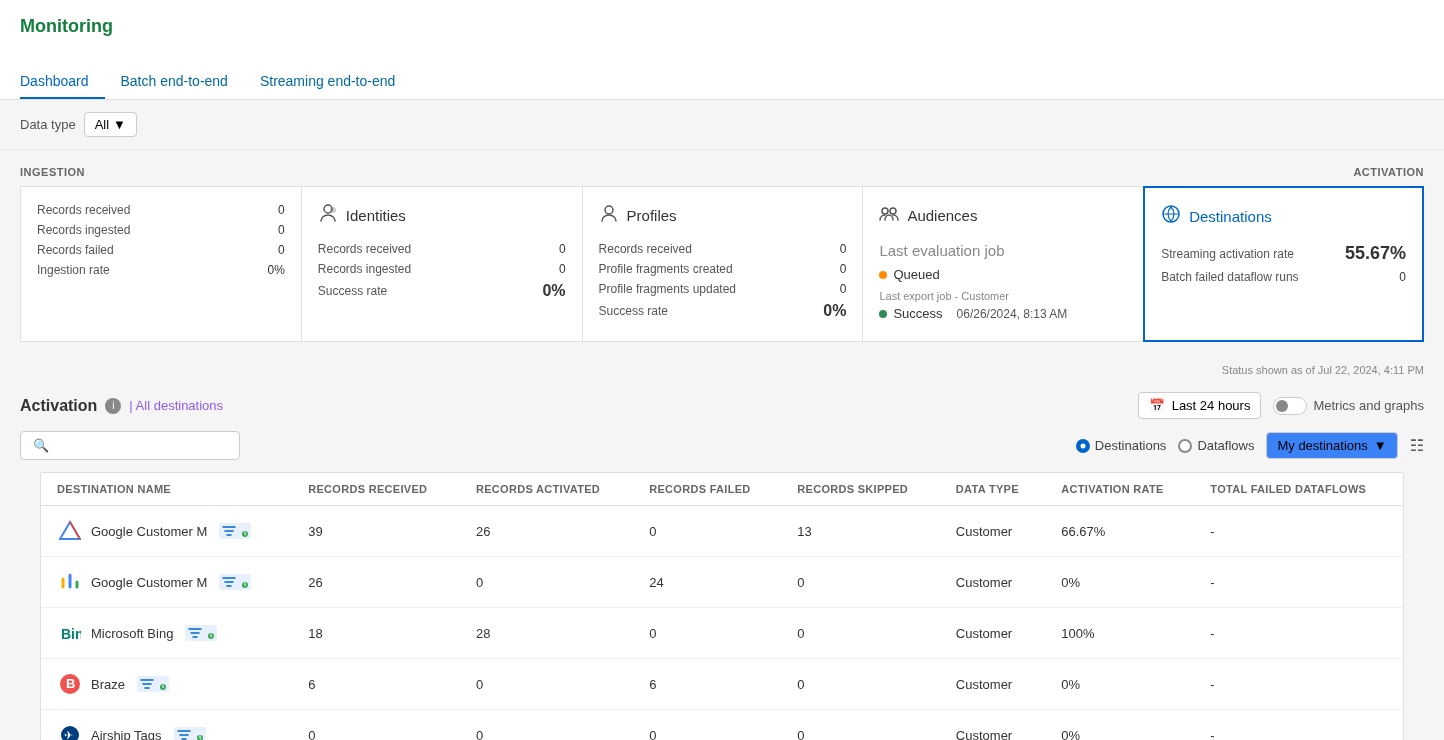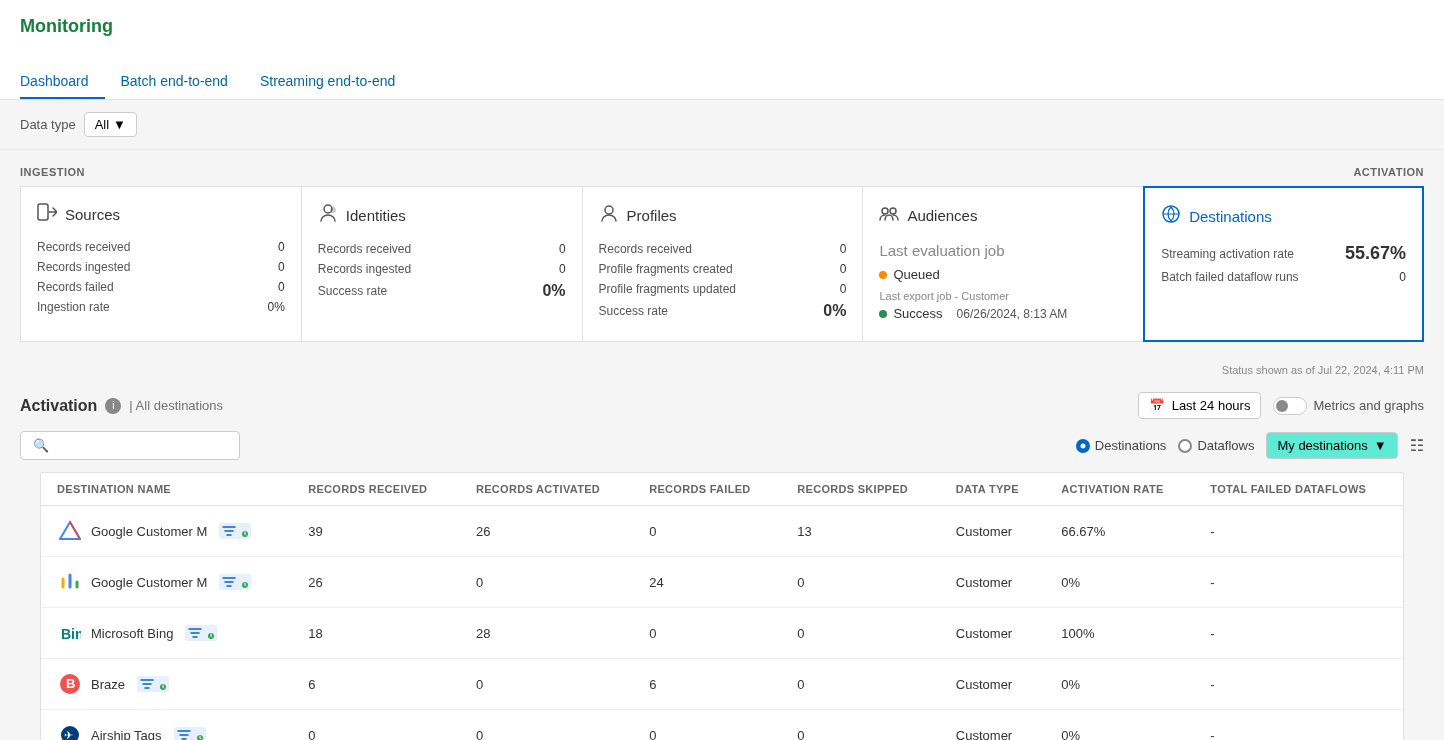--- a/index.html
+++ b/index.html
@@ -50,40 +50,40 @@
     .success-date { font-size: 12px; color: #555; }
 
     .status-footer { text-align: right; font-size: 11px; color: #888; padding: 6px 20px 0; }
 
     
     .activation-section { padding: 16px 20px 8px; background: #f5f5f5; }
     .activation-header { display: flex; align-items: center; justify-content: space-between; margin-bottom: 12px; }
     .activation-title-group { display: flex; align-items: center; gap: 8px; }
     .activation-title { font-size: 16px; font-weight: 600; }
     .info-icon { width: 16px; height: 16px; border-radius: 50%; background: #888; color: #fff; font-size: 10px; display: inline-flex; align-items: center; justify-content: center; cursor: pointer; }
-    .destinations-filter { font-size: 13px; color: #737373; }
+    .destinations-filter { font-size: 13px; color: #8b5cf6; }
     .activation-controls { display: flex; align-items: center; gap: 12px; }
     .time-btn { display: flex; align-items: center; gap: 6px; background: #fff; border: 1px solid #ccc; border-radius: 4px; padding: 5px 10px; font-size: 13px; cursor: pointer; }
     .metrics-btn { display: flex; align-items: center; gap: 6px; font-size: 13px; color: #555; cursor: pointer; }
     .toggle-circle { width: 34px; height: 18px; border-radius: 9px; border: 1px solid #ccc; background: #fff; position: relative; }
     .toggle-dot { width: 12px; height: 12px; border-radius: 50%; background: #888; position: absolute; top: 2px; left: 2px; }
 
     
     .filter-row { display: flex; align-items: center; justify-content: space-between; margin-bottom: 12px; }
     .search-box { display: flex; align-items: center; gap: 8px; background: #fff; border: 1px solid #ccc; border-radius: 4px; padding: 6px 12px; width: 220px; }
     .search-icon { color: #888; font-size: 13px; }
     .search-input { border: none; outline: none; font-size: 13px; color: #333; width: 160px; background: transparent; }
 
     .filter-controls { display: flex; align-items: center; gap: 12px; }
     .radio-option { display: flex; align-items: center; gap: 5px; cursor: pointer; }
     .radio-filled { width: 14px; height: 14px; border-radius: 50%; border: 2px solid #0066cc; background: #0066cc; position: relative; }
     .radio-filled::after { content: ''; width: 5px; height: 5px; border-radius: 50%; background: #fff; position: absolute; top: 50%; left: 50%; transform: translate(-50%, -50%); }
     .radio-empty { width: 14px; height: 14px; border-radius: 50%; border: 2px solid #888; background: #fff; }
     .radio-label { font-size: 13px; color: #444; }
-    .select-dropdown { display: flex; align-items: flex-start; gap: 6px; background: #5eead4; border: 1px solid #ccc; border-radius: 4px; padding: 5px 10px; font-size: 13px; cursor: pointer; }
+    .select-dropdown { display: flex; align-items: flex-start; gap: 6px; background: #3b82f6; border: 1px solid #ccc; border-radius: 4px; padding: 5px 10px; font-size: 13px; cursor: pointer; }
     .grid-icon { font-size: 16px; color: #555; cursor: pointer; }
 
     
     .table-container { background: #fff; border: 1px solid #e0e0e0; border-radius: 2px; margin: 0 20px; }
     table { width: 100%; border-collapse: collapse; }
     thead tr { border-bottom: 1px solid #e0e0e0; }
     th { padding: 10px 16px; text-align: left; font-size: 11px; font-weight: 600; color: #666; letter-spacing: 0.3px; text-transform: uppercase; white-space: nowrap; }
     td { padding: 12px 16px; font-size: 13px; color: #333; border-bottom: 1px solid #f0f0f0; }
     tr:last-child td { border-bottom: none; }
 
@@ -112,29 +112,20 @@
 
 <div class="cards-section">
   <div class="section-labels">
     <span class="section-label">INGESTION</span>
     <span class="section-label">ACTIVATION</span>
   </div>
 
   <div class="cards-grid">
 
     <div class="card">
-      <div class="card-header">
-        <span class="card-icon">
-          <svg width="20" height="18" viewBox="0 0 20 18" fill="none">
-            <path d="M12 9H20M20 9L16 5M20 9L16 13" stroke="#555" stroke-width="1.5" stroke-linecap="round" stroke-linejoin="round"></path>
-            <rect x="1" y="1" width="10" height="16" rx="2" stroke="#555" stroke-width="1.5" fill="none"></rect>
-          </svg>
-        </span>
-        <span class="card-title">Sources</span>
-      </div>
       <div class="card-row">
         <span class="card-label">Records received</span>
         <span class="card-value">0</span>
       </div>
       <div class="card-row">
         <span class="card-label">Records ingested</span>
         <span class="card-value">0</span>
       </div>
       <div class="card-row">
         <span class="card-label">Records failed</span>

